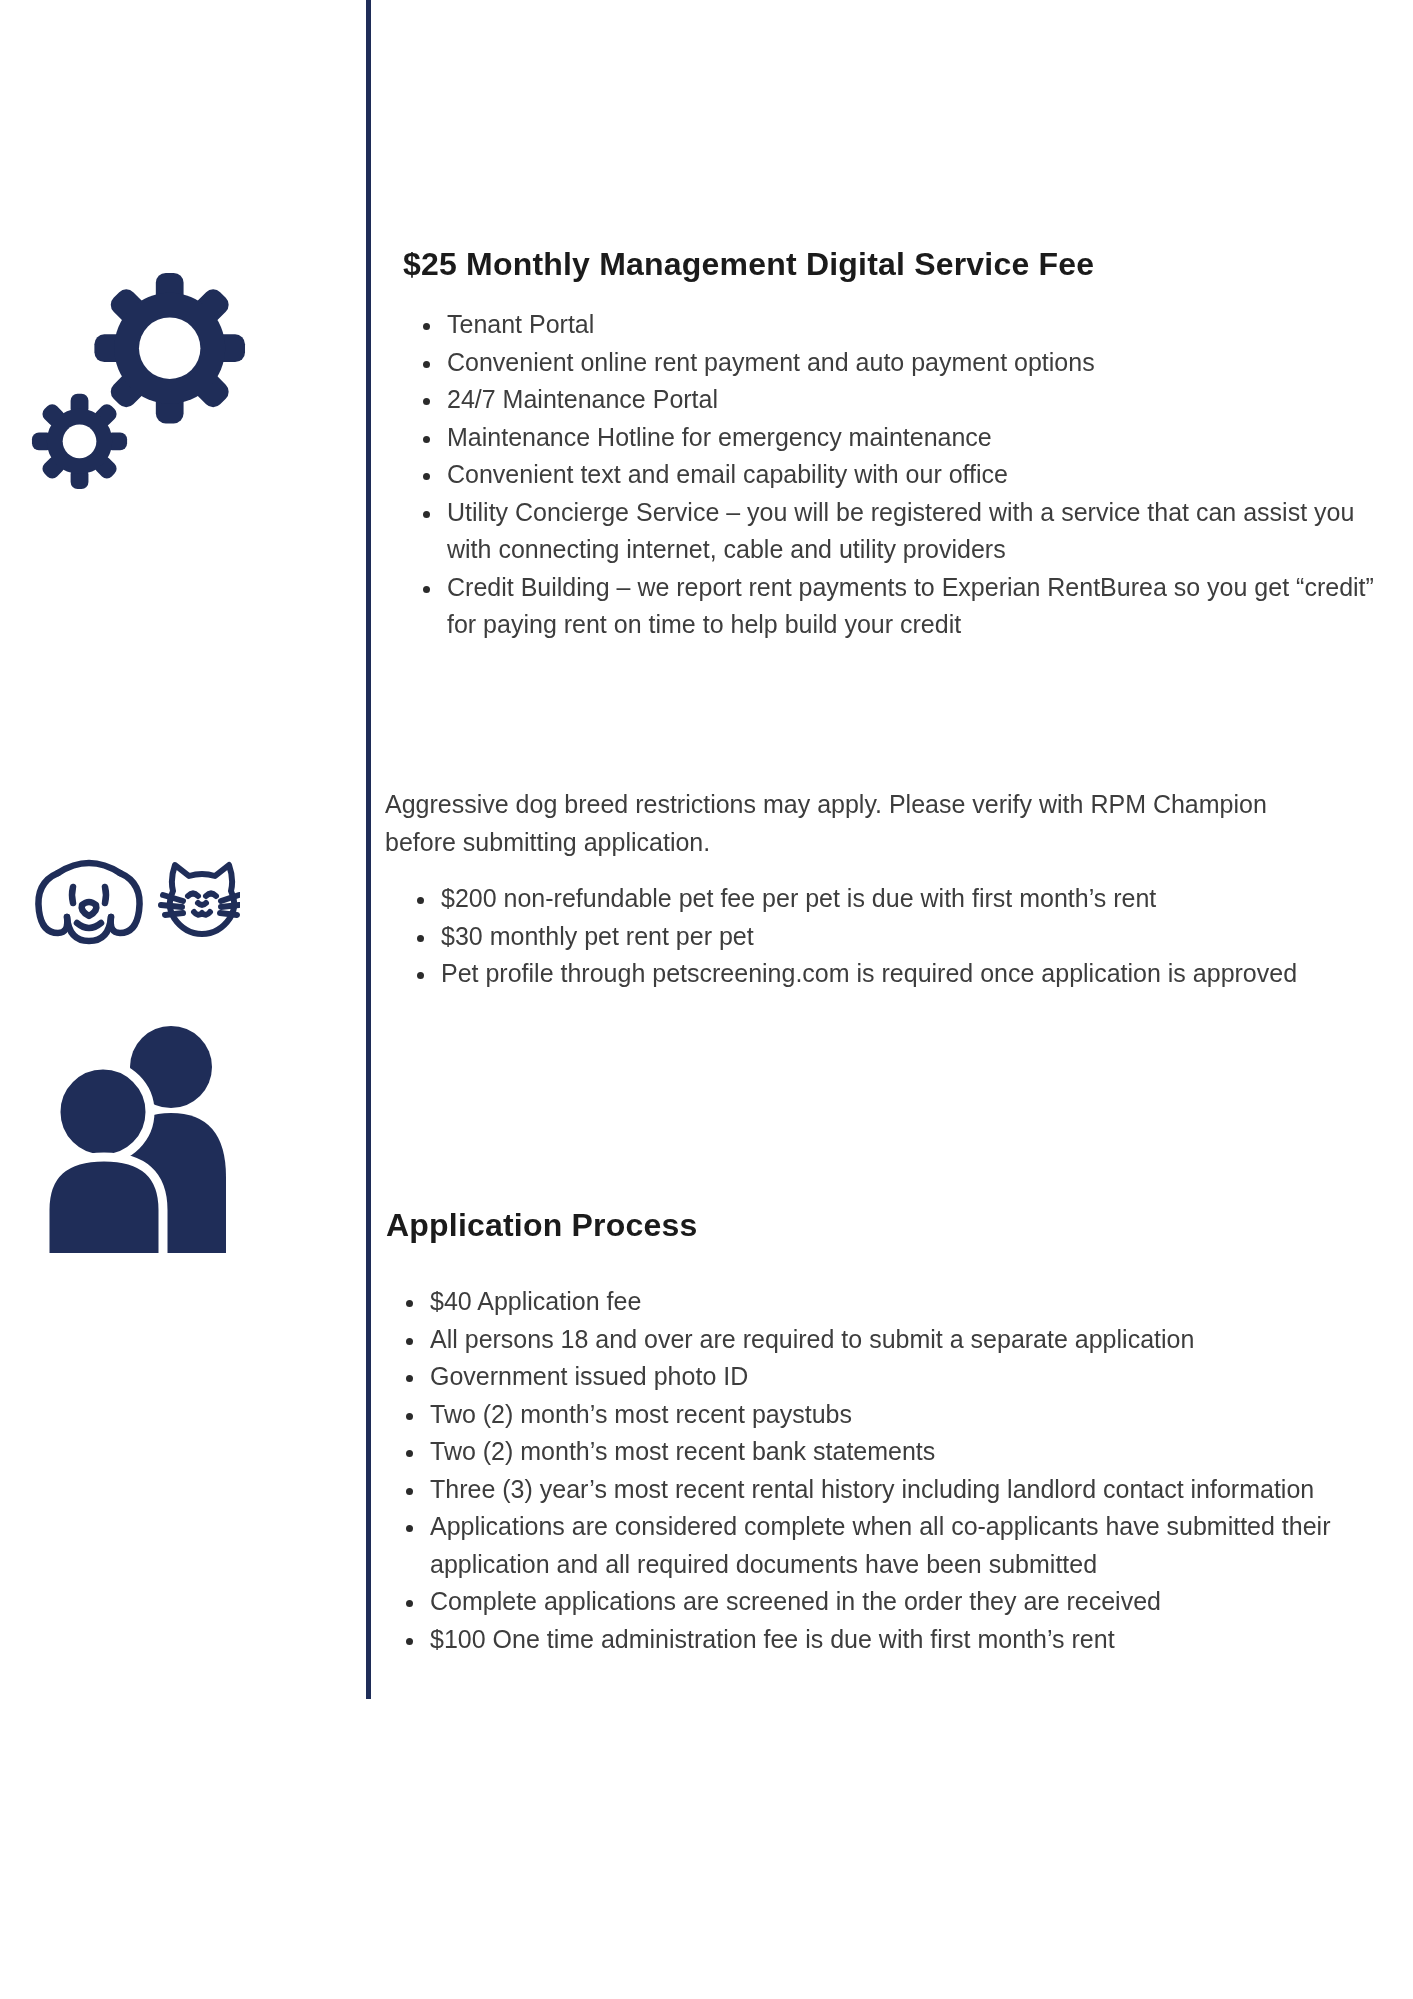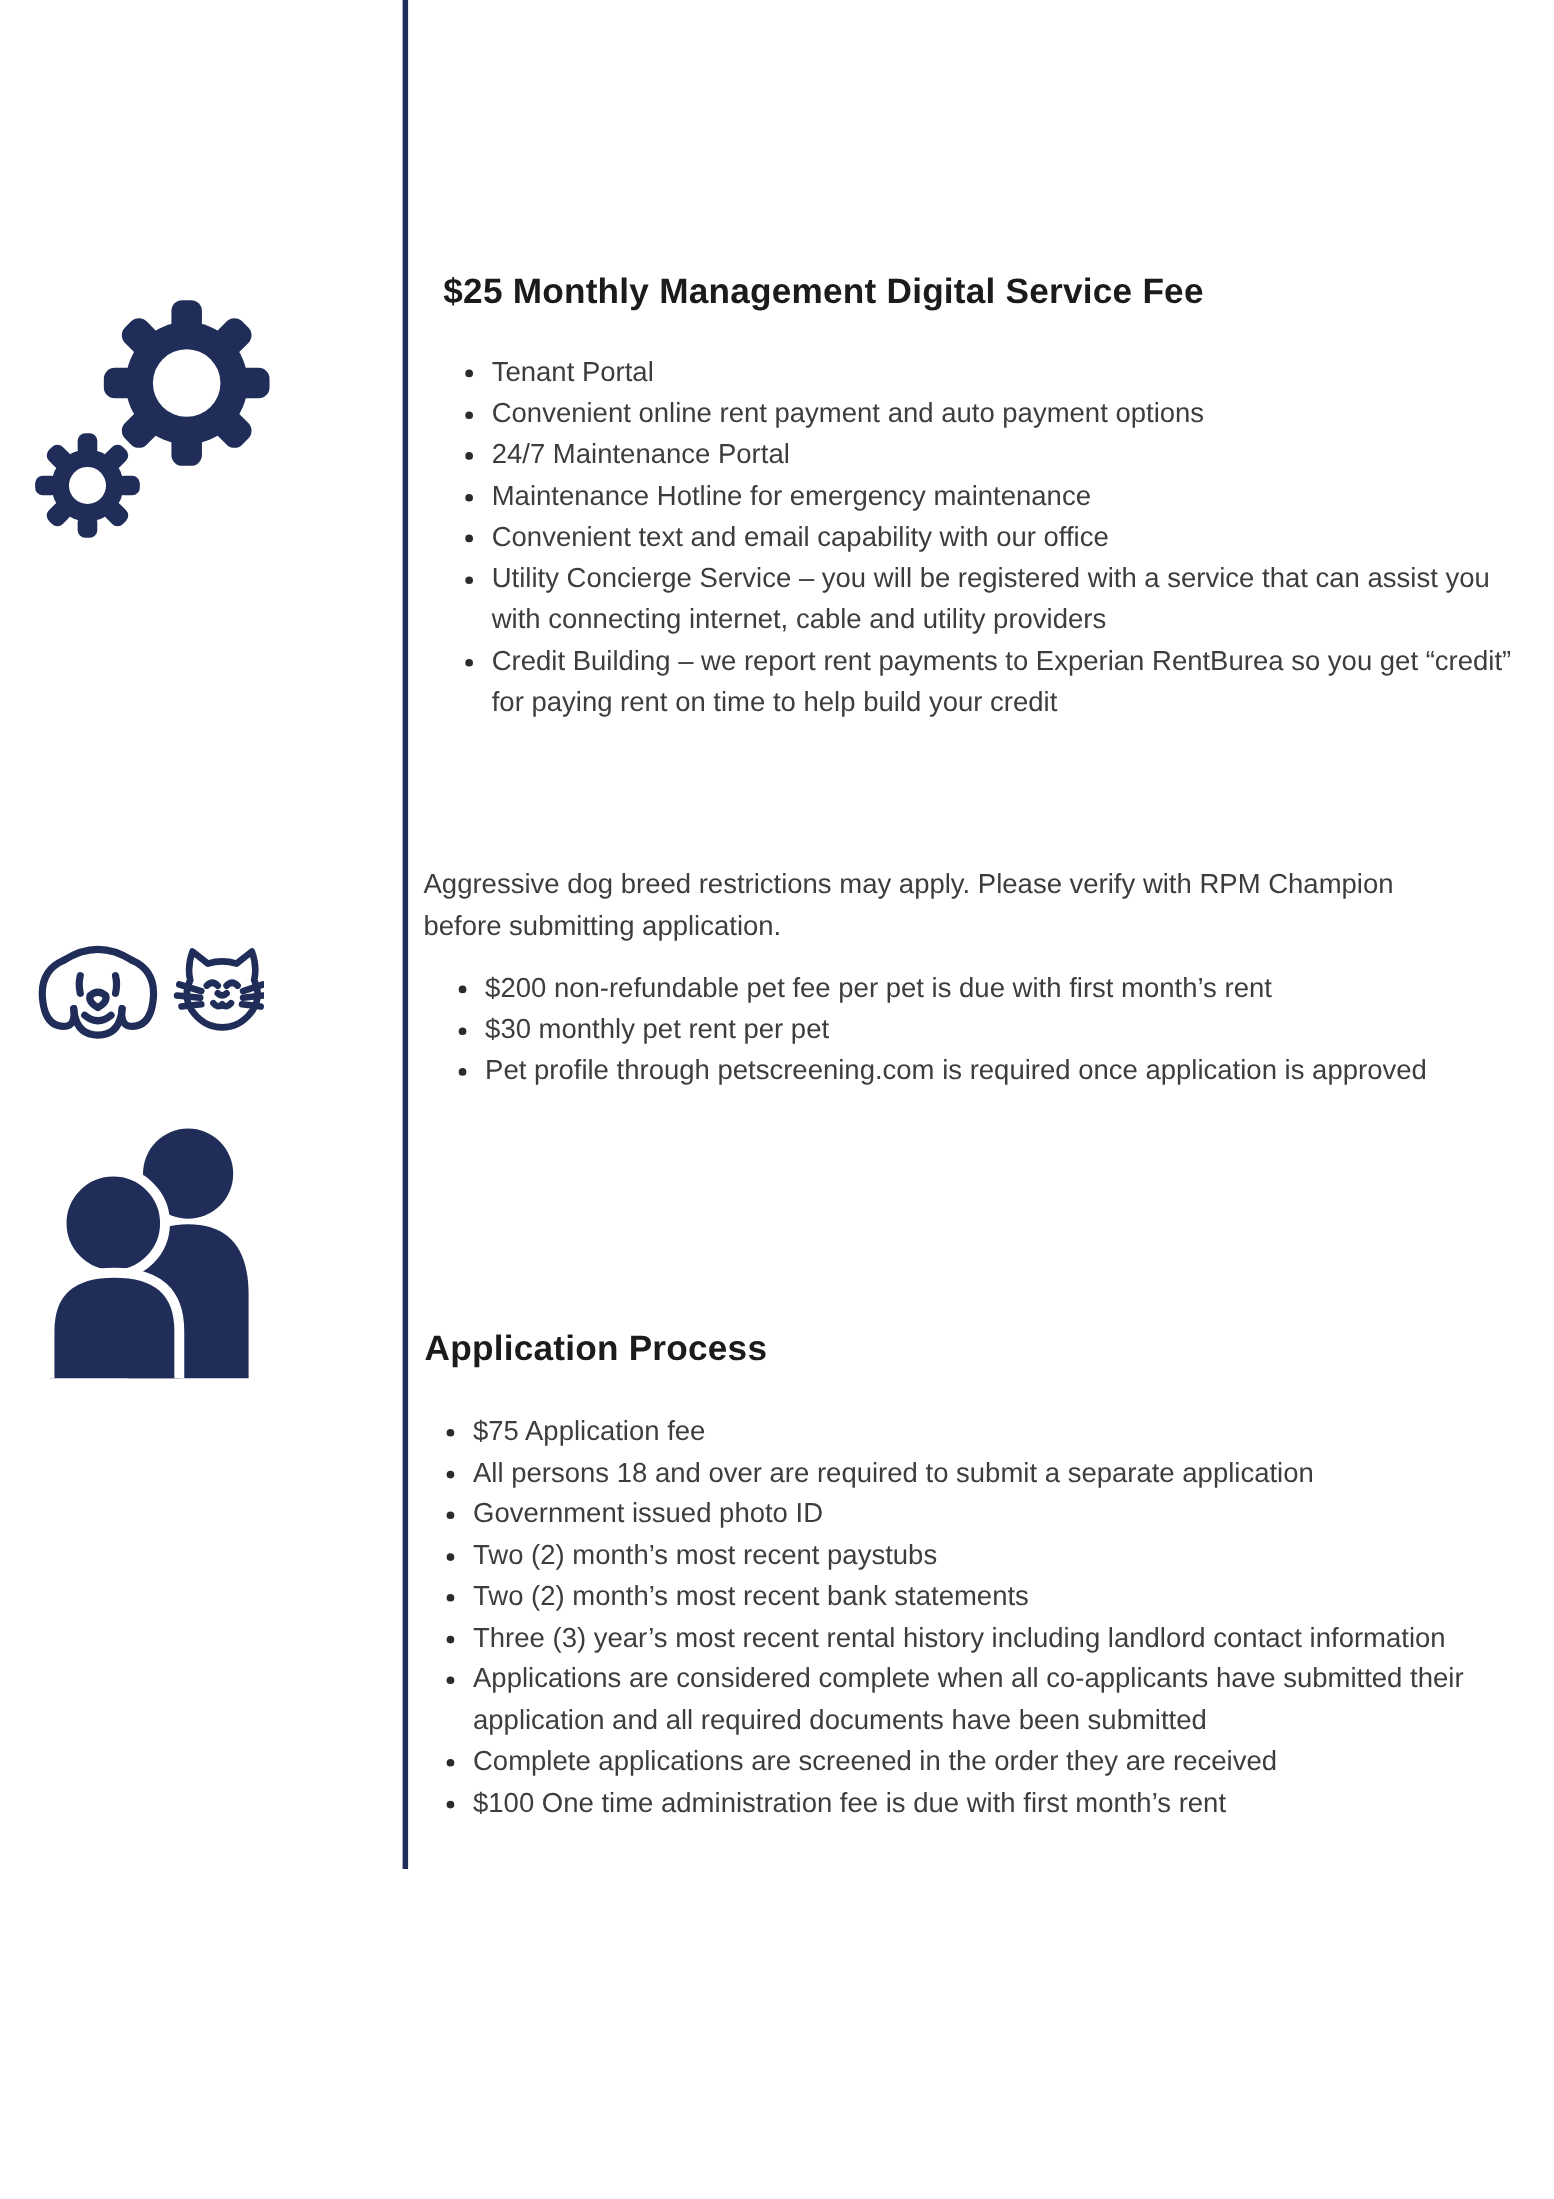--- a/index.html
+++ b/index.html
@@ -26,21 +26,21 @@
   }
   .body-text { font-size:25px; line-height:37.5px; }
 
   ul.bullets {
     margin:0; padding:0 0 0 40px; list-style:disc;
   }
   ul.bullets li { padding-left:4px; }
   ul.bullets li::marker { color:#2b2b2b; font-size:22px; }
 
   .sec1 { top:244px;  left:403px; width:995px; }
-  .sec1 ul.bullets { margin-top:36px; }
+  .sec1 ul.bullets { margin-top:22px; }
 
   .sec2 { top:748px;  left:385px; width:930px; }
   .sec2 p { margin:38px 0 8px 0; }
   .sec2 ul.bullets { margin-top:19px; padding-left:52px; }
 
   .sec3 { top:1205px; left:386px; width:1000px; }
   .sec3 ul.bullets { margin-top:38px; }
 
   .gears-block  { left:28px;  top:250px; }
   .pets-block   { left:25px;  top:843px; }
@@ -149,21 +149,21 @@
     <li class="bullet">$200 non-refundable pet fee per pet is due with first month’s rent</li>
         <li class="bullet">$30 monthly pet rent per pet</li>
         <li class="bullet">Pet profile through petscreening.com is required once application is approved</li>
       </ul>
   </section>
 
   <section class="sec sec3">
     <h1 class="h-main">Application Process</h1>
     <ul class="bullets body-text">
 
-    <li class="bullet">$75 Application fee</li>
+    <li class="bullet">$40 Application fee</li>
         <li class="bullet">All persons 18 and over are required to submit a separate application</li>
         <li class="bullet">Government issued photo ID</li>
         <li class="bullet">Two (2) month’s most recent paystubs</li>
         <li class="bullet">Two (2) month’s most recent bank statements</li>
         <li class="bullet">Three (3) year’s most recent rental history including landlord contact information</li>
         <li class="bullet">Applications are considered complete when all co-applicants have submitted their application and all required documents have been submitted</li>
         <li class="bullet">Complete applications are screened in the order they are received</li>
         <li class="bullet">$100 One time administration fee is due with first month’s rent</li>
       </ul>
   </section>

